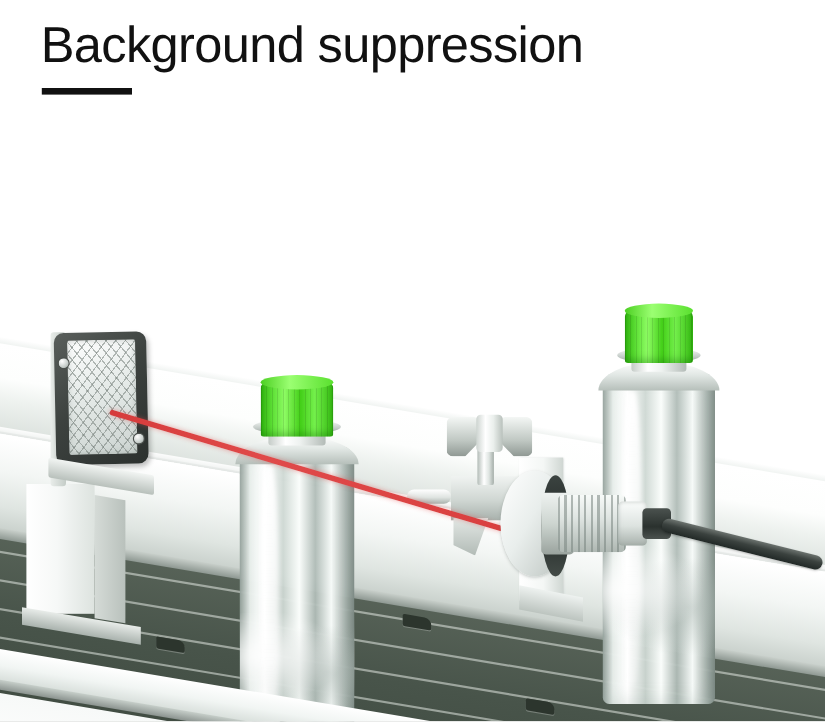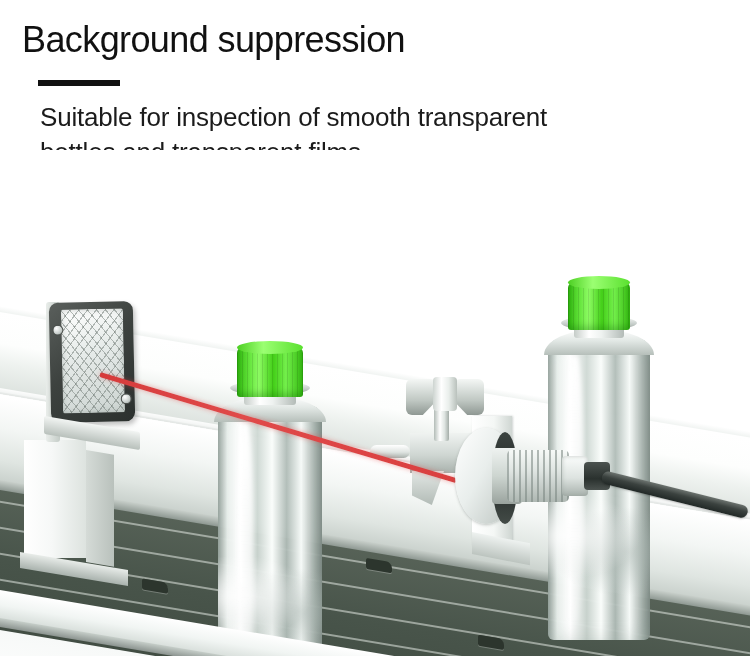--- a/index.html
+++ b/index.html
@@ -8,22 +8,22 @@
     background:#ffffff;
     font-family:"Liberation Sans", sans-serif;
     overflow:hidden;
     position:relative;
   }
   #root{position:absolute;left:0;top:0;width:750px;height:656px;background:#fff;overflow:hidden;}
 
   
   .header{position:absolute;left:0;top:0;width:750px;height:180px;}
   .title{
-    position:absolute;left:22px;top:13px;
-    font-size:36px;line-height:54px;font-weight:400;
+    position:absolute;left:37px;top:13px;
+    font-size:46px;line-height:54px;font-weight:400;
     color:#111111;letter-spacing:-0.6px;
     font-family:"Liberation Sans", sans-serif;
     white-space:nowrap;
   }
   .title-rule{
     position:absolute;left:38px;top:80px;width:82px;height:6px;background:#111111;
   }
   .subtitle{
     position:absolute;left:40px;top:100px;width:680px;
     font-size:26px;line-height:35px;font-weight:400;color:#1b1b1b;
@@ -322,24 +322,20 @@
   [data-interactable]{user-select:none;}
 </style>
 </head>
 <body>
 
 <div id="root" data-interactable="false">
 
   <div class="header" data-interactable="false">
     <div class="title" data-interactable="false">Background suppression</div>
     <div class="title-rule" data-interactable="false"></div>
-    <div class="subtitle" data-interactable="false">
-      <span class="ln" data-interactable="false">Suitable for inspection of smooth transparent</span>
-      <span class="ln" data-interactable="false">bottles and transparent films</span>
-    </div>
   </div>
 
   <div class="photo" data-interactable="false">
 
     <div class="belt" data-interactable="false">
       <div class="belt-slats" data-interactable="false" id="slatHost">
           <div class="belt-slat" data-interactable="false" style="top: 18px;"></div>
           <div class="belt-slat" data-interactable="false" style="top: 44px;"></div>
           <div class="belt-slat" data-interactable="false" style="top: 70px;"></div>
           <div class="belt-slat" data-interactable="false" style="top: 96px;"></div>

